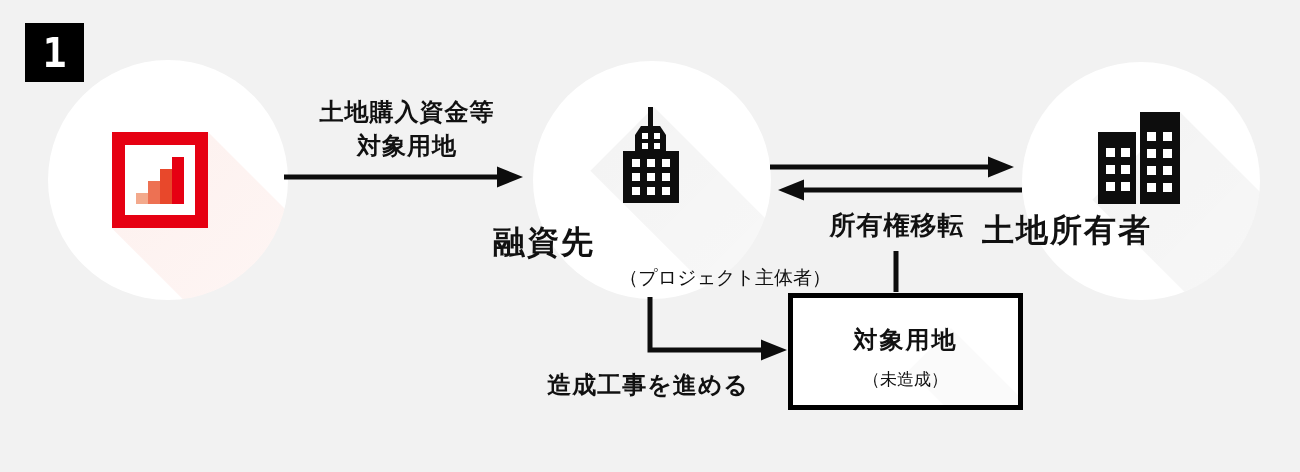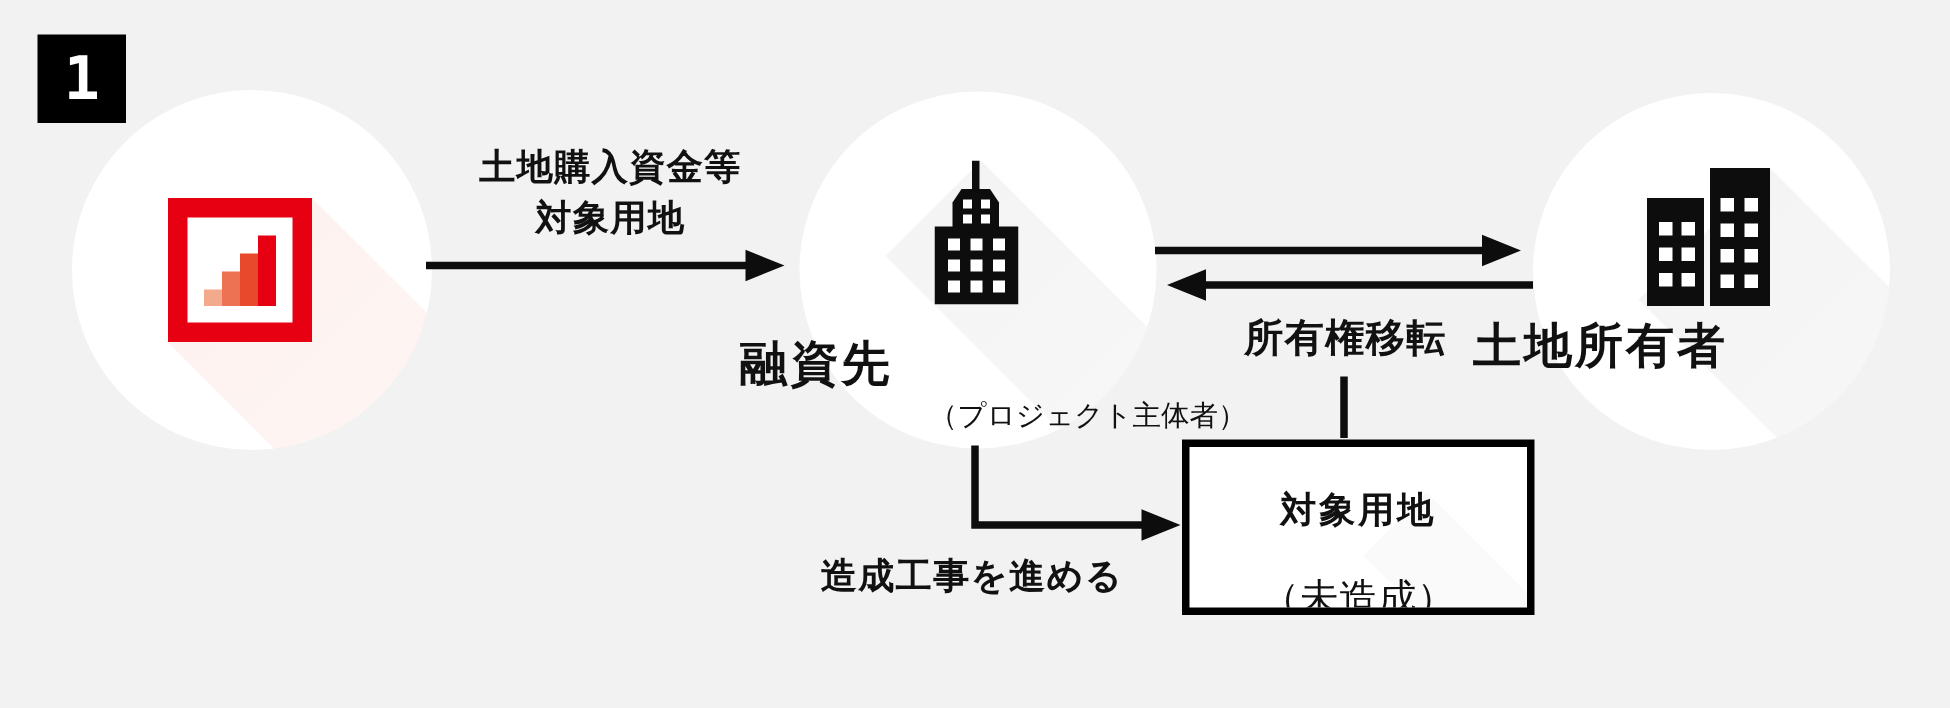--- a/index.html
+++ b/index.html
@@ -72,21 +72,21 @@
 
   
   .site-box {
     position:absolute; left:788px; top:293px; width:235px; height:117px;
     background:#fff; border:5px solid #000; box-sizing:border-box;
     text-align:center; overflow:hidden;
   }
   .site-shadow { position:absolute; left:158px; top:30px; width:200px; height:60px;
     transform-origin:0 0; transform:rotate(45deg); background:rgba(0,0,0,0.02); }
   .site-title { position:relative; margin-top:26px; font-size:24px; font-weight:700; letter-spacing:2px; }
-  .site-sub { position:relative; margin-top:25px; font-size:26px;text-align:center; }
+  .site-sub { position:relative; margin-top:12px; font-size:17px;text-align:center; }
 
   
   .arrows { position:absolute; left:0; top:0; pointer-events:none; }
   .arrows line, .arrows polyline { stroke:#0d0d0d; stroke-width:5; fill:none; }
   .arrows polygon { fill:#0d0d0d; }
 </style>
 </head>
 <body>
 
 <div class="canvas">

